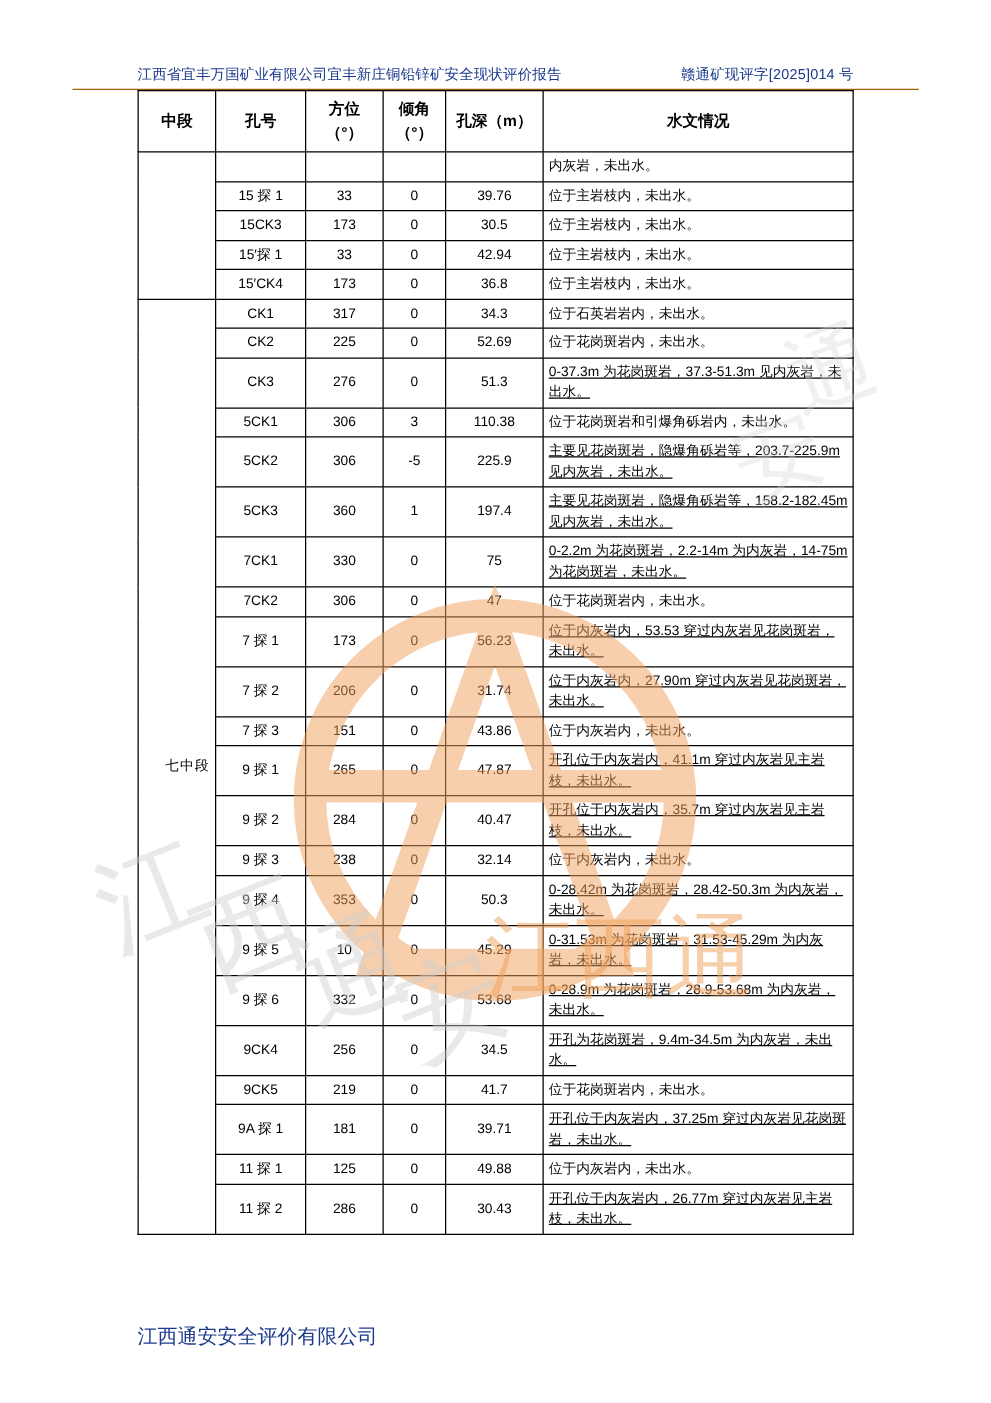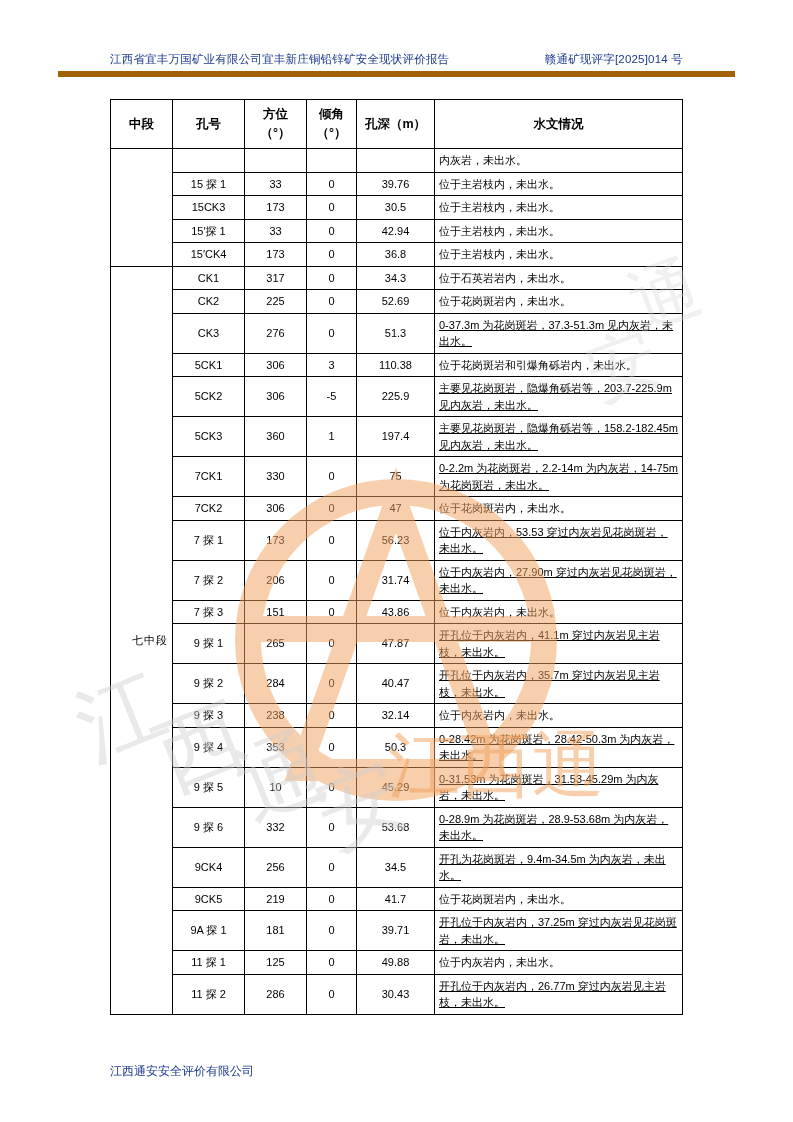--- a/index.html
+++ b/index.html
@@ -25,38 +25,37 @@
 
   
   .header {
     position: relative;
     display: flex;
     justify-content: space-between;
     align-items: center;
     font-size: 11.5px;
     color: #1b3a8c;
     padding: 0 52px 4px 52px;
-    border-bottom: 6px solid #a16207;
+    border-bottom: 1px solid #a16207;
     letter-spacing: 0.2px;
   }
   .header-left { white-space: nowrap; }
   .header-right { white-space: nowrap; margin-left: 11px; }
 
   
   .watermark {
     position: absolute;
     left: 0; top: 0;
     width: 793px; height: 1122px;
     pointer-events: none;
     z-index: 5;
   }
 
   
   .table-wrap {
-    margin-top: 22px;
     padding: 0 52px;
     position: relative;
     z-index: 3;
   }
   table.main {
     border-collapse: collapse;
     width: 100%;
     table-layout: fixed;
     font-size: 11px;
   }
@@ -91,21 +90,21 @@
 
   .footer {
     position: absolute;
     left: 0;
     bottom: 42px;
     width: 683px;
     padding: 0 110px;
     box-sizing: border-box;
     display: flex;
     align-items: center;
-    font-size: 12px;
+    font-size: 16px;
     color: #1b3a8c;
   }
   .footer-company { }
   .footer-page {
     position: absolute;
     left: 0; right: 0;
     text-align: center;
     color: #1b3a8c;
   }
 </style>

